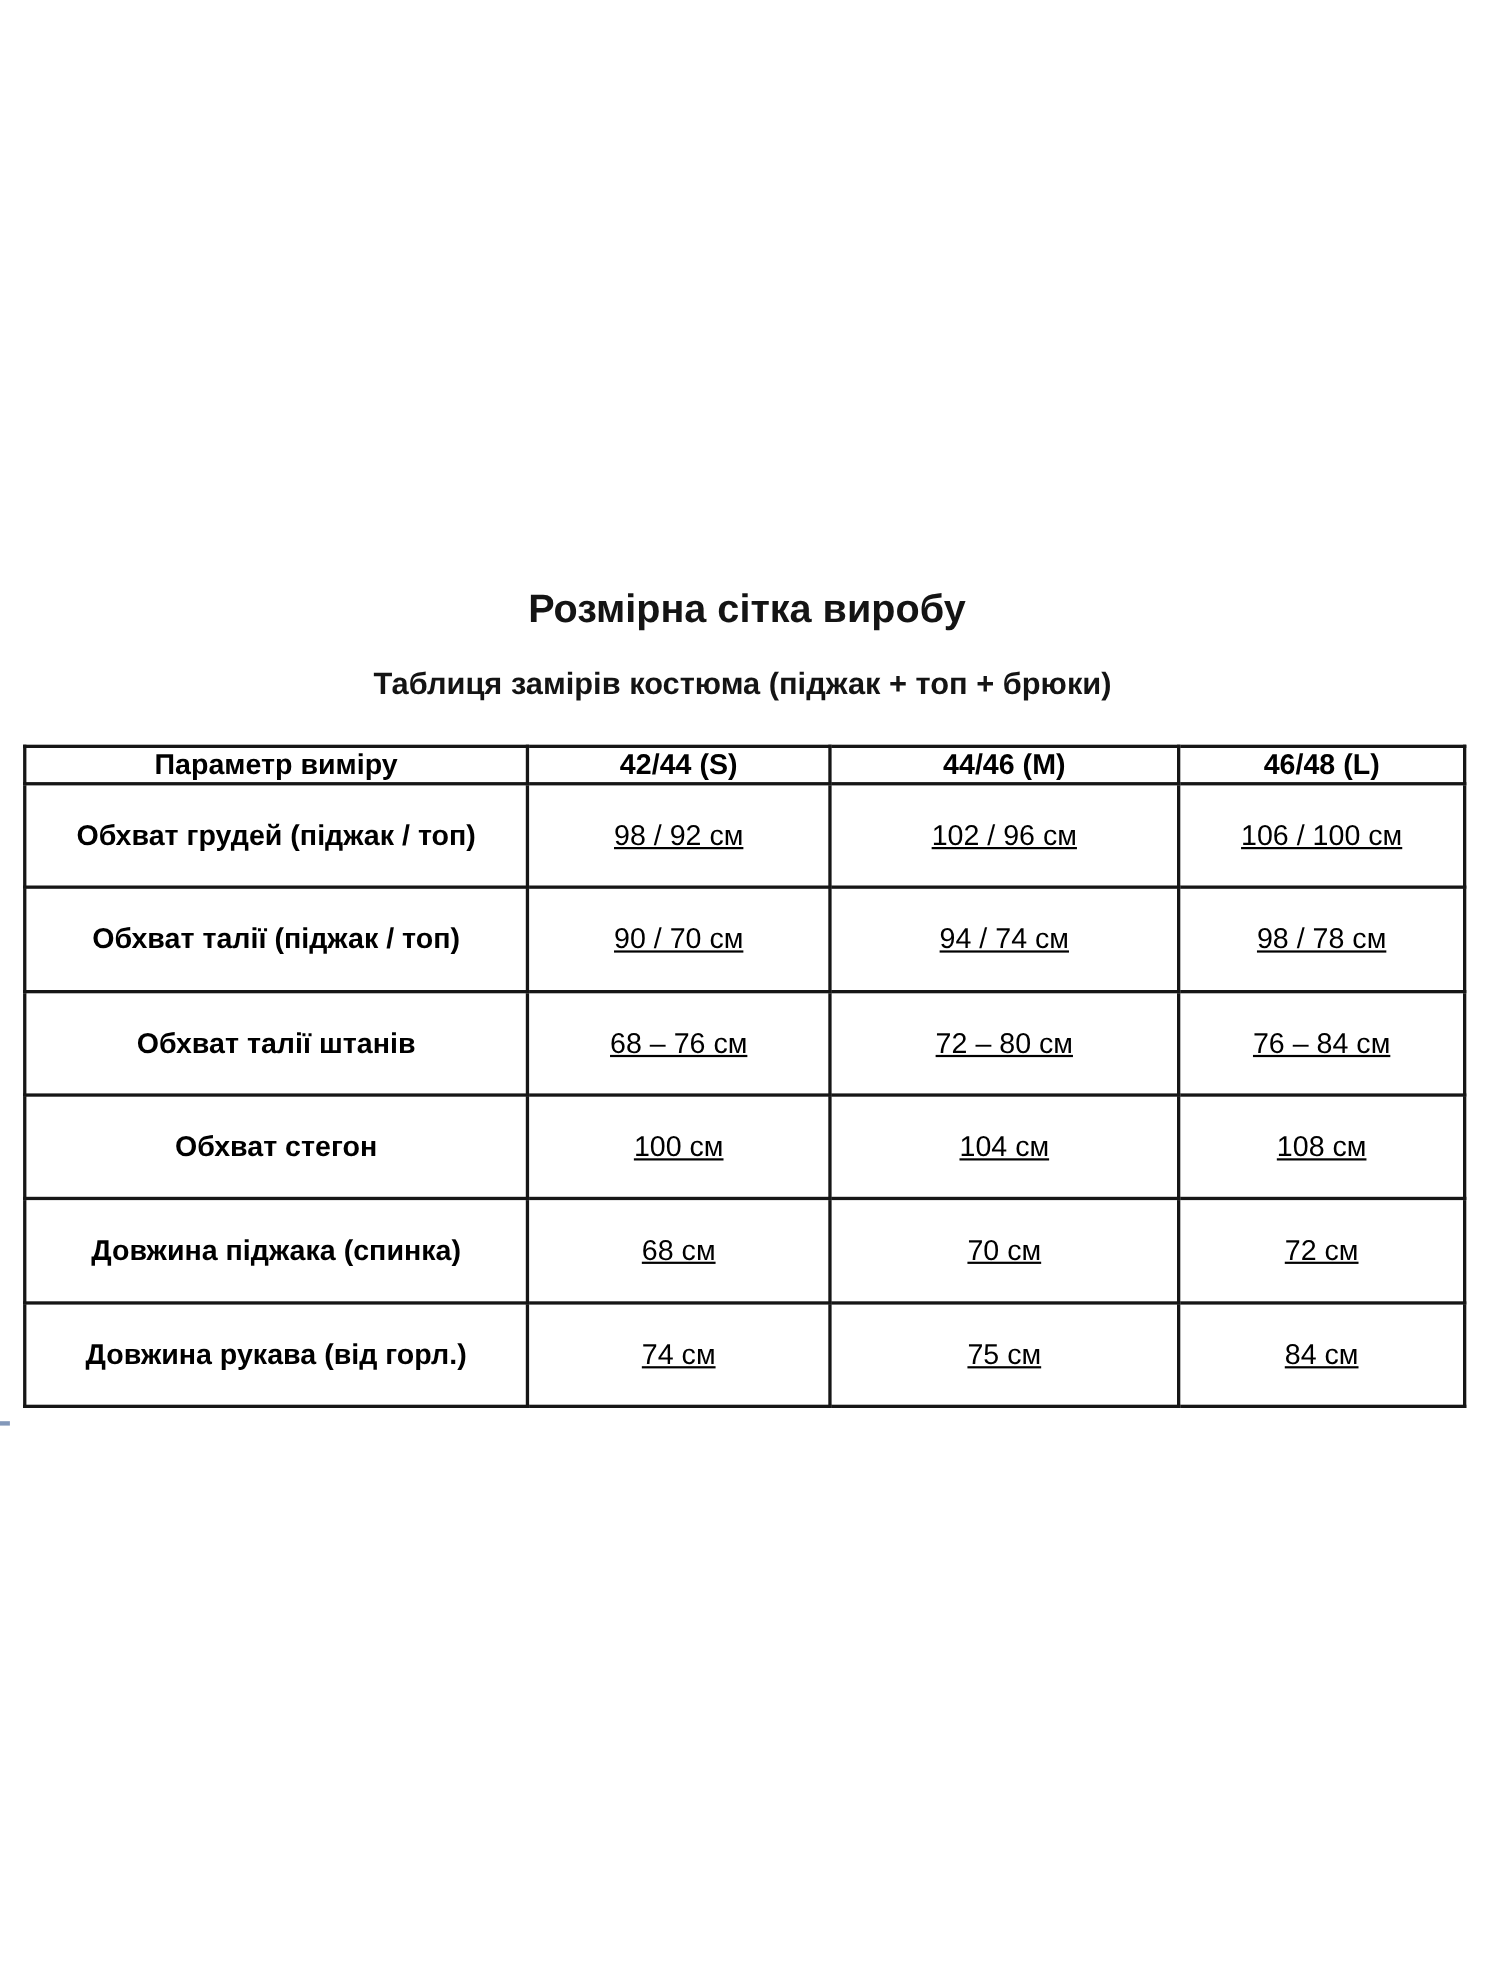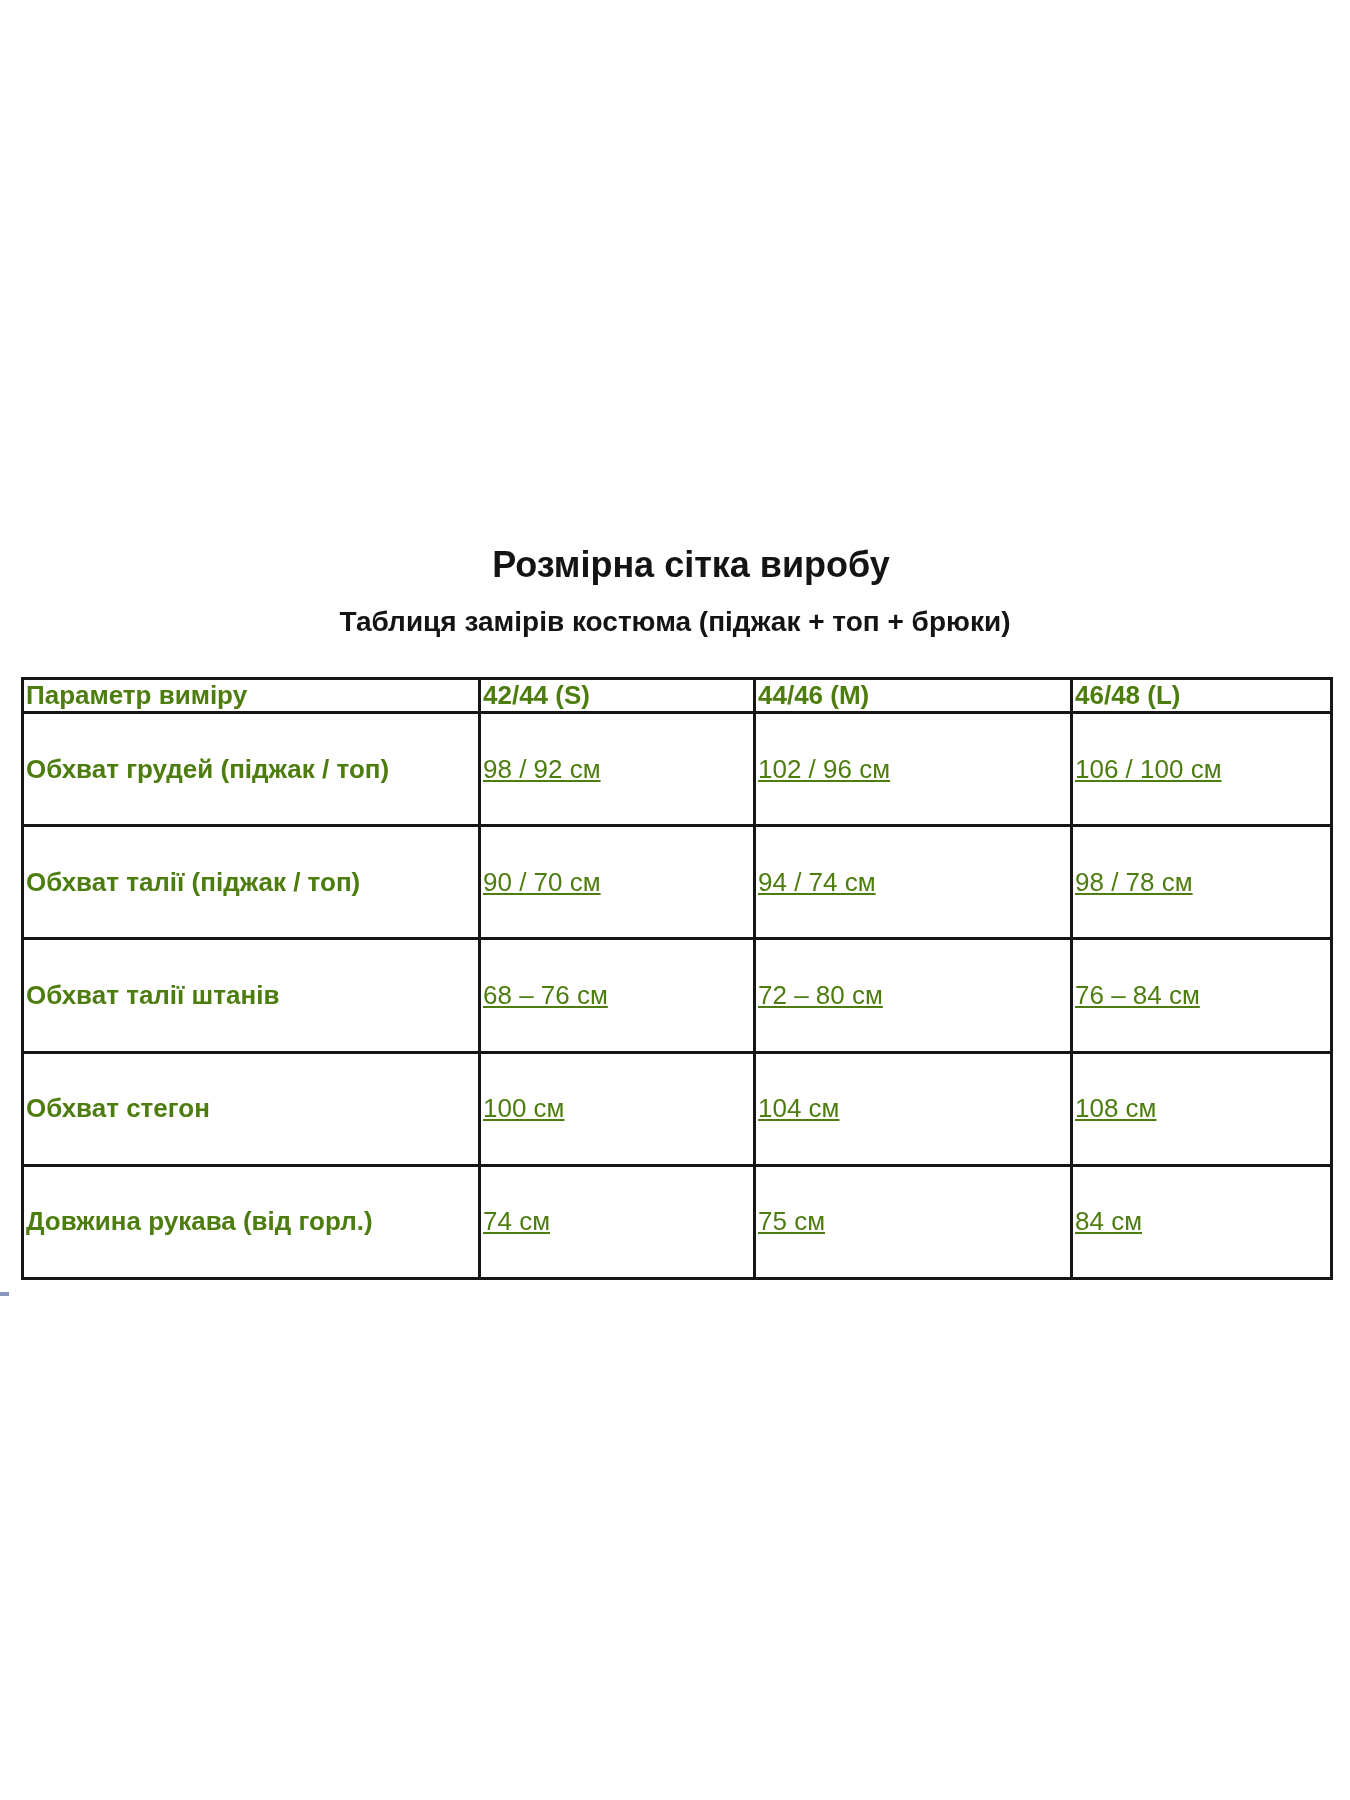--- a/index.html
+++ b/index.html
@@ -14,21 +14,21 @@
     background: #ffffff;
     font-family: "Liberation Sans", sans-serif;
     color: #1c1c1e;
     overflow: hidden;
   }
   .title {
     position: absolute;
     top: 528px;
     left: 20px;
     width: 1310px;
-    margin: 16px;
+    margin: 4px;
     text-align: center;
     font-size: 36px;
     font-weight: bold;
     color: #141414;
   }
   .subtitle {
     position: absolute;
     top: 606px;
     left: 20px;
     width: 1310px;
@@ -43,27 +43,27 @@
     top: 677px;
     left: 21px;
     width: 1309px;
     height: 603px;
     border-collapse: collapse;
     table-layout: fixed;
   }
   .size-table th,
   .size-table td {
     border: 3px solid #161616;
-    text-align: left;
+    text-align: center;
     vertical-align: middle;
     font-size: 26px;
     padding: 0 2px;
     white-space: nowrap;
     overflow: hidden;
-    color: #4d7c0f;
+    color: #000000;
   }
   .size-table th {
     font-weight: bold;
   }
   .size-table td.row-label {
     font-weight: bold;
   }
   .size-table td.value-cell {
     font-weight: normal;
     text-decoration: underline;
@@ -120,20 +120,26 @@
         <td class="value-cell">72 – 80 см</td>
         <td class="value-cell">76 – 84 см</td>
       </tr>
       <tr>
         <td class="row-label">Обхват стегон</td>
         <td class="value-cell">100 см</td>
         <td class="value-cell">104 см</td>
         <td class="value-cell">108 см</td>
       </tr>
       <tr>
+        <td class="row-label">Довжина піджака (спинка)</td>
+        <td class="value-cell">68 см</td>
+        <td class="value-cell">70 см</td>
+        <td class="value-cell">72 см</td>
+      </tr>
+      <tr>
         <td class="row-label">Довжина рукава (від горл.)</td>
         <td class="value-cell">74 см</td>
         <td class="value-cell">75 см</td>
         <td class="value-cell">84 см</td>
       </tr>
     </tbody>
   </table>
 
   <div class="margin-dash"></div>
 

